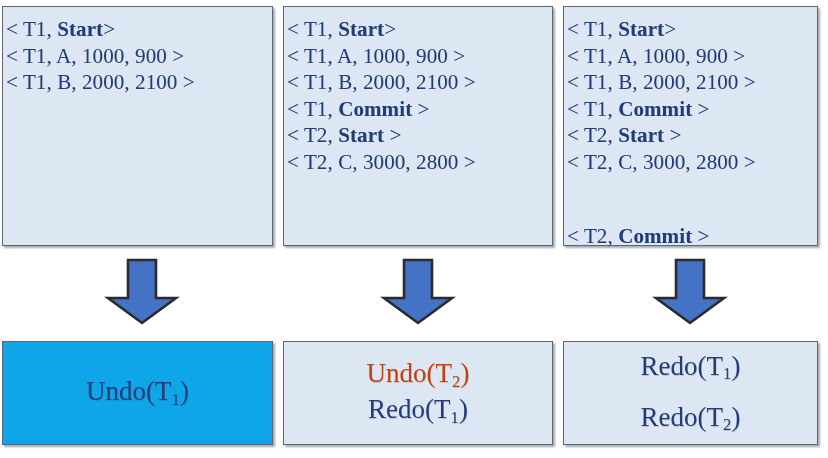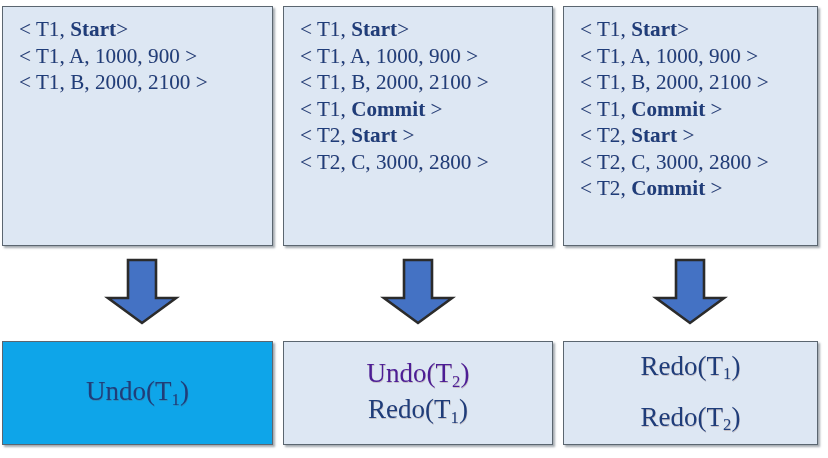--- a/index.html
+++ b/index.html
@@ -26,21 +26,21 @@
   .panel {
     position: absolute;
     box-sizing: border-box;
     background: #dde7f3;
     border: 1.5px solid #5b6670;
     box-shadow: 2px 2px 2px rgba(90,100,110,0.55);
   }
 
   
   .log-panel {
-    padding: 9px 0 0 16px;
+    padding: 9px 0 0 3px;
   }
   .log-line {
     color: #1f3d7a;
     font-size: 21px;
     line-height: 26.5px;
     white-space: pre;
     letter-spacing: 0.1px;
     text-shadow: 0.4px 0.4px 0 rgba(120,60,40,0.22);
   }
   .log-line b {
@@ -101,31 +101,31 @@
       <div class="log-line" style="color:#1f3d7a;"><span>&lt; T1, </span><b>Commit</b><span> &gt;</span></div>
       <div class="log-line" style="color:#1f3d7a;"><span>&lt; T2, </span><b>Start</b><span> &gt;</span></div>
       <div class="log-line" style="color:#1f3d7a;"><span>&lt; T2, C, 3000, 2800 &gt;</span></div>
     </div>
     <div class="arrow" style="left:381px;top:258px;width:74px;height:67px;">
       <svg width="74" height="67" viewBox="0 0 74 67">
        <polygon points="23,2 51,2 51,40 71,40 37,65 3,40 23,40" fill="#4472c4" stroke="#2b2b2b" stroke-width="2.6" stroke-linejoin="miter"></polygon>
      </svg>
     </div>
     <div class="panel action-panel" style="left:283px;top:341px;width:270px;height:104px;background:#dde7f3;border-color:#5b6670;">
-      <div class="action-line" style="color:#4c1d95;"><span>Undo</span><span>(</span><span>T</span><sub>2</sub><span>)</span></div>
+      <div class="action-line" style="color:#c2410c;"><span>Undo</span><span>(</span><span>T</span><sub>2</sub><span>)</span></div>
       <div class="action-line" style="color:#1f3d7a;"><span>Redo</span><span>(</span><span>T</span><sub>1</sub><span>)</span></div>
     </div>
     <div class="panel log-panel" style="left:563px;top:6px;width:255px;height:240px;background:#dde7f3;border-color:#5b6670;">
       <div class="log-line" style="color:#1f3d7a;"><span>&lt; T1, </span><b>Start</b><span>&gt;</span></div>
       <div class="log-line" style="color:#1f3d7a;"><span>&lt; T1, A, 1000, 900 &gt;</span></div>
       <div class="log-line" style="color:#1f3d7a;"><span>&lt; T1, B, 2000, 2100 &gt;</span></div>
       <div class="log-line" style="color:#1f3d7a;"><span>&lt; T1, </span><b>Commit</b><span> &gt;</span></div>
       <div class="log-line" style="color:#1f3d7a;"><span>&lt; T2, </span><b>Start</b><span> &gt;</span></div>
       <div class="log-line" style="color:#1f3d7a;"><span>&lt; T2, C, 3000, 2800 &gt;</span></div>
-      <div class="log-line" style="color:#1f3d7a;"><span>&lt; T2, </span><b>Commit</b><span> &gt;</span></div>
+      <div class="log-line" style="color:#1f3d7a;margin-top:48px;"><span>&lt; T2, </span><b>Commit</b><span> &gt;</span></div>
     </div>
     <div class="arrow" style="left:653px;top:258px;width:74px;height:67px;">
       <svg width="74" height="67" viewBox="0 0 74 67">
        <polygon points="23,2 51,2 51,40 71,40 37,65 3,40 23,40" fill="#4472c4" stroke="#2b2b2b" stroke-width="2.6" stroke-linejoin="miter"></polygon>
      </svg>
     </div>
     <div class="panel action-panel" style="left:563px;top:341px;width:255px;height:104px;background:#dde7f3;border-color:#5b6670;">
       <div class="action-line" style="color:#1f3d7a;"><span>Redo</span><span>(</span><span>T</span><sub>1</sub><span>)</span></div>
       <div class="action-line" style="color:#1f3d7a;margin-top:15px;"><span>Redo</span><span>(</span><span>T</span><sub>2</sub><span>)</span></div>
     </div>

